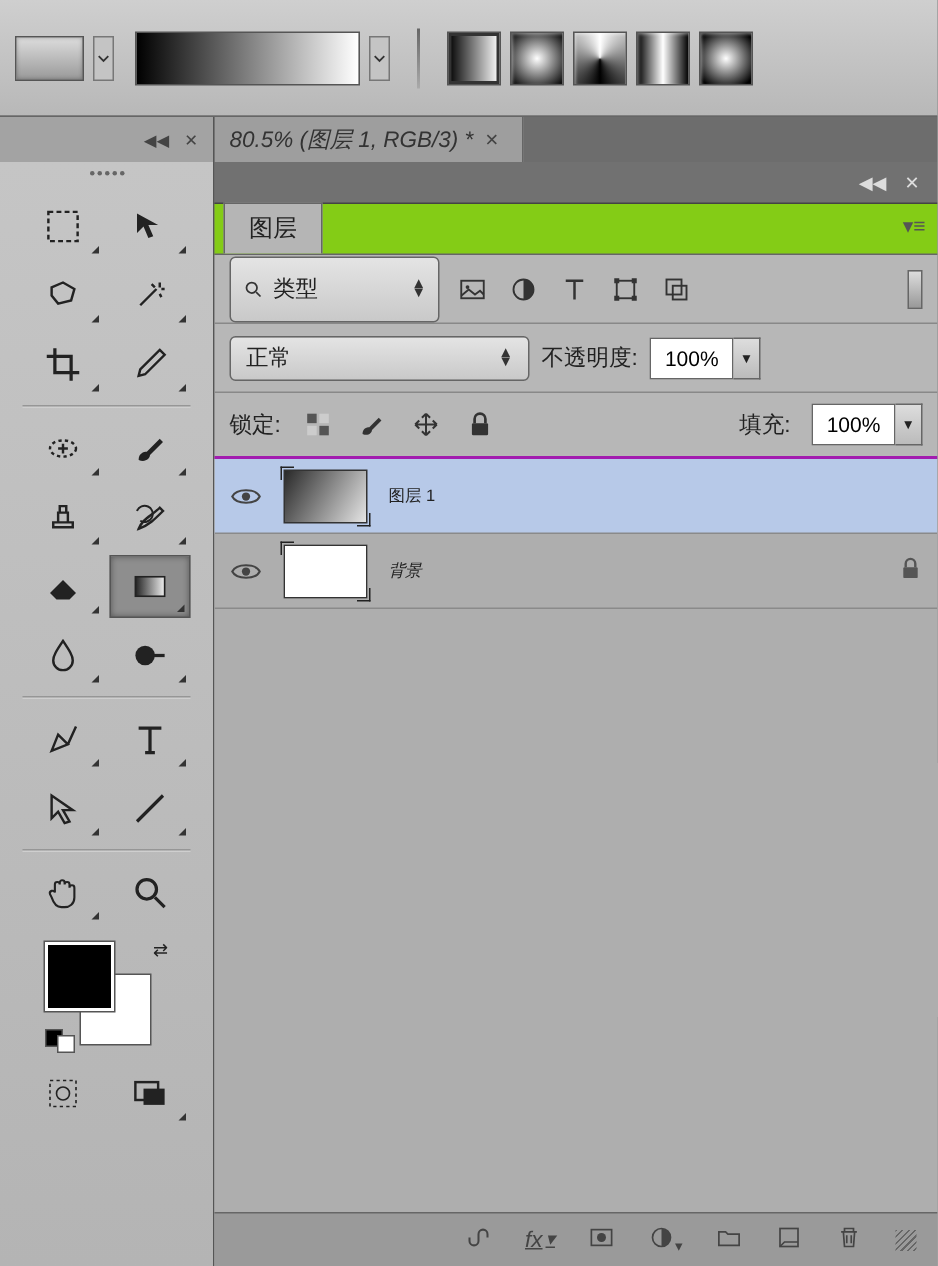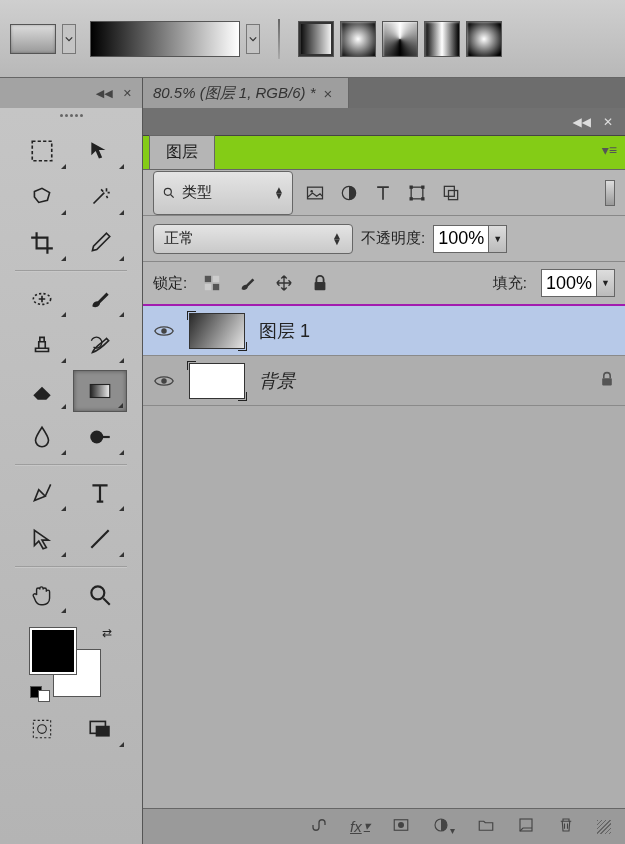--- a/index.html
+++ b/index.html
@@ -63,40 +63,40 @@
 .kind-select .arrows{ margin-left:auto; font-size:10px; line-height:6px; color:#333; }
 .filt-icon{ width:24px; height:24px; display:flex; align-items:center; justify-content:center; color:#333; }
 .filt-icon svg{ width:20px; height:20px; }
 .thin-bar{ width:10px; height:26px; background:linear-gradient(#ddd,#999); border:1px solid #666; margin-left:auto; }
 
 .mode-row{ height:46px; display:flex; align-items:center; padding:0 10px; gap:8px; border-bottom:1px solid #888; }
 .blend-select{ width:200px; height:30px; background:linear-gradient(#e4e4e4,#c9c9c9); border:1px solid #666; border-radius:4px; padding:0 10px; display:flex; align-items:center; font-size:15px; }
 .blend-select .arrows{ margin-left:auto; font-size:10px; line-height:6px; color:#333; }
 .label{ font-size:15px; color:#222; }
 .pct-box{ display:flex; }
-.pct-input{ width:56px; height:28px; background:#fff; border:1px solid #666; text-align:center; font-size:18px; }
+.pct-input{ width:56px; height:28px; background:#fff; border:1px solid #666; text-align:center; font-size:14px; }
 .pct-drop{ width:18px; height:28px; background:linear-gradient(#ddd,#bbb); border:1px solid #666; border-left:none; display:flex; align-items:center; justify-content:center; font-size:9px;}
 
 .lock-row{ height:44px; display:flex; align-items:center; padding:0 10px; gap:14px; border-bottom:2px solid #a21caf; }
 .lock-row .label{ margin-right:0; }
 .lock-icon{ width:22px; height:22px; display:flex; align-items:center; justify-content:center;}
 .lock-icon svg{ width:18px; height:18px; }
 .spacer{ flex:1; }
 
 .layer-list{ flex:1; background:#aeaeae; overflow:auto; }
 .layer{ height:50px; display:flex; align-items:center; padding:0 10px; gap:14px; border-bottom:1px solid #8a8a8a; }
 .layer.selected{ background:#b7c9e8; }
 .eye{ width:22px; height:22px; }
 .eye svg{ width:22px; height:22px; color:#444; }
 .thumb{ width:56px; height:36px; border:1px solid #333; background:#fff; position:relative; }
 .thumb.grad{ background:linear-gradient(120deg,#2a2a2a,#e5e5e5); }
 .thumb::before,.thumb::after{ content:""; position:absolute; width:8px; height:8px; border:1px solid #222; }
 .thumb::before{ top:-3px; left:-3px; border-right:none; border-bottom:none; }
 .thumb::after{ bottom:-3px; right:-3px; border-left:none; border-top:none; }
-.layer-name{ font-size:18px; color:#222; }
+.layer-name{ font-size:11px; color:#222; }
 .layer.bgl .layer-name{ font-style:italic;font-family:Liberation Serif, serif; }
 .lock-badge{ margin-left:auto; color:#555; }
 .lock-badge svg{width:16px; height:16px;}
 
 .panel-footer{ height:36px; background:#9a9a9a; border-top:1px solid #666; display:flex; align-items:center; justify-content:flex-end; padding:0 14px; gap:22px; color:#444; }
 .panel-footer span svg{ width:18px; height:18px; }
 .footer-fx{ font-style:italic; font-size:15px; display:flex; align-items:flex-start; gap:2px;text-decoration:underline;}
 .grip-corner{ width:14px; height:14px; background:repeating-linear-gradient(135deg,#666,#666 1px,transparent 1px,transparent 3px);}
 </style>
 </head>
@@ -128,21 +128,21 @@
     <div class="gtype diamond"></div>
   </div>
 </div>
 
 <div class="doc-tab-row">
   <div class="panel-top-left">
     <span class="arrow-icon">◀◀</span>
     <span class="arrow-icon">✕</span>
   </div>
   <div class="doc-tab">
-    <span>80.5% (图层 1, RGB/6) *</span>
+    <span>80.5% (图层 1, RGB/3) *</span>
     <span class="close">×</span>
   </div>
 </div>
 
 <div class="main">
 
   <div class="tools">
     <div class="grip">
         <span></span>
         <span></span>

